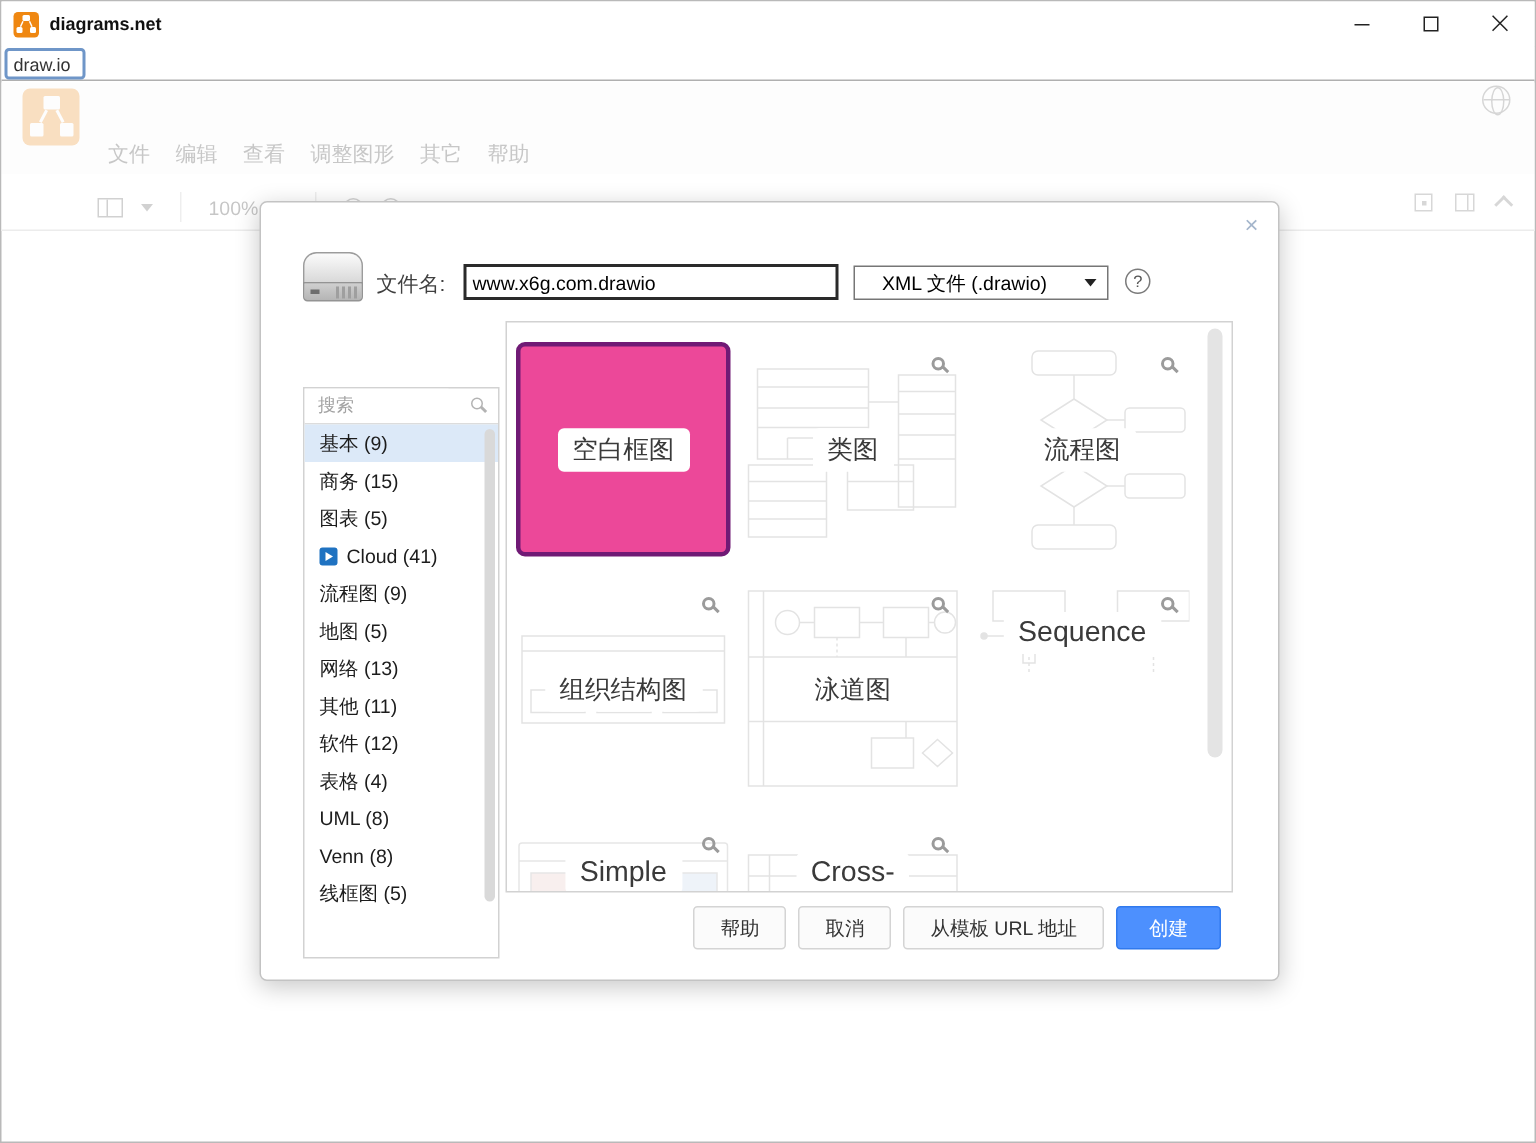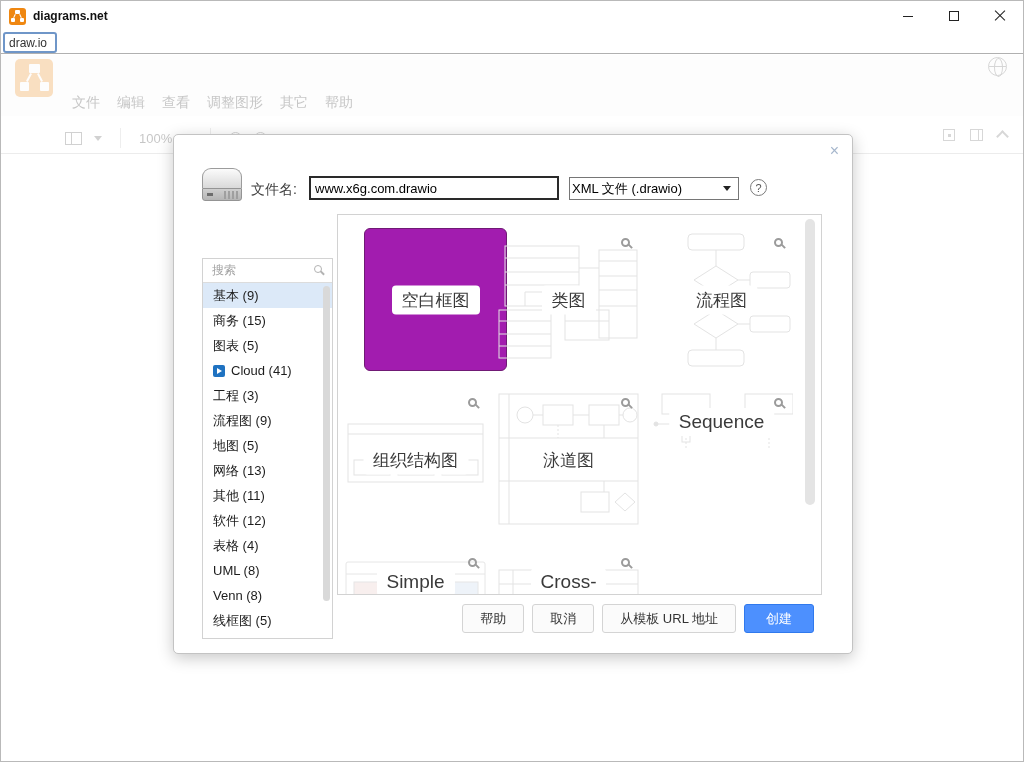--- a/index.html
+++ b/index.html
@@ -70,21 +70,21 @@
 
   .disk { position:absolute; left:28px; top:33px; width:40px; height:33px; }
   .disk-top { height:20px; border:1px solid #9c9c9c; border-bottom:none; border-radius:9px 9px 0 0; background:linear-gradient(#fbfbfb,#d9d9d9); }
   .disk-bot { height:13px; border:1px solid #949494; border-radius:0 0 3px 3px; background:linear-gradient(#cfcfcf,#b5b5b5); position:relative; }
   .disk-bot::before { content:''; position:absolute; left:4px; top:4px; width:6px; height:3px; background:#6d6d6d; }
   .disk-bot::after { content:''; position:absolute; right:3px; top:2px; width:14px; height:8px;
       background:repeating-linear-gradient(90deg,#9f9f9f 0 2px,transparent 2px 4px); }
 
   .fn-label { position:absolute; left:77px; top:46px; font-size:14px; color:#404040; }
   .fn-input { position:absolute; left:135px; top:41px; width:250px; height:24px; border:2px solid #2a2a2a; font-size:13px; padding:0 4px; color:#000; outline:none; font-family:inherit; }
-  .ft-select { position:absolute; left:395px; top:42px; width:170px; height:23px; border:1px solid #767676; background:#fff; font-size:13px; color:#000; display:flex; align-items:center; padding:0 22px 0 2px; cursor:default; }
+  .ft-select { position:absolute; left:395px; top:42px; width:170px; height:23px; border:1px solid #767676; background:#fff; font-size:13px; color:#000; display:flex; align-items:center; padding:0 22px 0 18px; cursor:default; }
   .ft-caret { position:absolute; right:7px; top:8px; width:0; height:0; border-left:4px solid transparent; border-right:4px solid transparent; border-top:5px solid #222; }
   .help-circ { position:absolute; left:576px; top:44px; width:17px; height:17px; border:1px solid #7b7b7b; border-radius:50%; font-size:11px; color:#555; display:flex; align-items:center; justify-content:center; cursor:default; }
 
   
   .sb { position:absolute; left:28px; top:79px; width:131px; height:381px; border:1px solid #d2d2d2; background:#fff; overflow:hidden;margin-top:44px; }
   .searchrow { position:relative; height:24px; border-bottom:1px solid #dcdcdc; }
   .search-input { border:none; outline:none; width:96px; height:22px; font-size:12px; padding-left:9px; color:#333; font-family:inherit; }
   .search-input::placeholder { color:#a3a3a3; }
   .smag { position:absolute; right:10px; top:6px; width:8px; height:8px; border:1.5px solid #b3b3b3; border-radius:50%; }
   .smag::after { content:''; position:absolute; width:5px; height:1.5px; background:#b3b3b3; right:-4px; bottom:-1px; transform:rotate(45deg); }
@@ -92,21 +92,21 @@
   .cat { height:25px; line-height:25px; padding-left:10px; font-size:13px; color:#1c1c1c; white-space:nowrap; cursor:default; display:flex; align-items:center; }
   .cat.sel { background:#dce9f8; }
   .cloud-ic { width:12px; height:12px; background:#1f72c1; border-radius:2px; display:inline-block; margin-right:6px; position:relative; flex:none; }
   .cloud-ic::after { content:''; position:absolute; left:4px; top:3px; border-left:5px solid #fff; border-top:3px solid transparent; border-bottom:3px solid transparent; }
   .sb-thumb { position:absolute; right:2px; top:3px; width:7px; height:315px; background:#d9d9d9; border-radius:4px; }
 
   
   .tpanel { position:absolute; left:163px; top:79px; width:485px; height:381px; border:1px solid #d2d2d2; background:#fff; overflow:hidden; }
   .tgrid { position:absolute; left:6px; top:13px; display:grid; grid-template-columns:repeat(3,143px); grid-auto-rows:143px; column-gap:10px; row-gap:17px; }
   .tcell { position:relative; width:143px; height:143px; cursor:pointer; }
-  .tcell.sel { background:#a21caf; border:1px solid #701a75; border-radius:6px;margin-left:20px; }
+  .tcell.sel { background:#ec4899; border:3px solid #701a75; border-radius:6px; }
   .tlabel { position:absolute; left:50%; top:50%; transform:translate(-50%,-50%); background:#fff; padding:3px 10px; border-radius:4px; font-size:17px; color:#3a3a3a; white-space:nowrap; z-index:2; }
   .row3 .tlabel { top:20px; transform:translate(-50%,0); font-size:19px; }
   .tmag { position:absolute; right:10px; top:10px; width:9px; height:9px; border:2px solid #9b9b9b; border-radius:50%; z-index:3; cursor:pointer; }
   .tmag::after { content:''; position:absolute; width:6px; height:2px; background:#9b9b9b; right:-5px; bottom:-2px; transform:rotate(45deg); }
   .prev { position:absolute; left:0; top:0; }
   .t-thumb { position:absolute; right:6px; top:4px; width:10px; height:286px; background:#e4e4e4; border-radius:5px; }
 
   
   .dlg-foot { position:absolute; right:38px; bottom:20px; display:flex; gap:8px; }
   .btn { height:29px; padding:0 17px; font-size:13px; background:#fbfbfb; border:1px solid #d4d4d4; border-radius:3px; color:#333; font-family:inherit; cursor:pointer; white-space:nowrap; }
@@ -206,23 +206,20 @@
           </div>
         <div class="cat">
             <span>商务 (15)</span>
           </div>
         <div class="cat">
             <span>图表 (5)</span>
           </div>
         <div class="cat">
             <span class="cloud-ic"></span>
             <span>Cloud (41)</span>
-          </div>
-        <div class="cat">
-            <span>工程 (3)</span>
           </div>
         <div class="cat">
             <span>流程图 (9)</span>
           </div>
         <div class="cat">
             <span>地图 (5)</span>
           </div>
         <div class="cat">
             <span>网络 (13)</span>
           </div>

